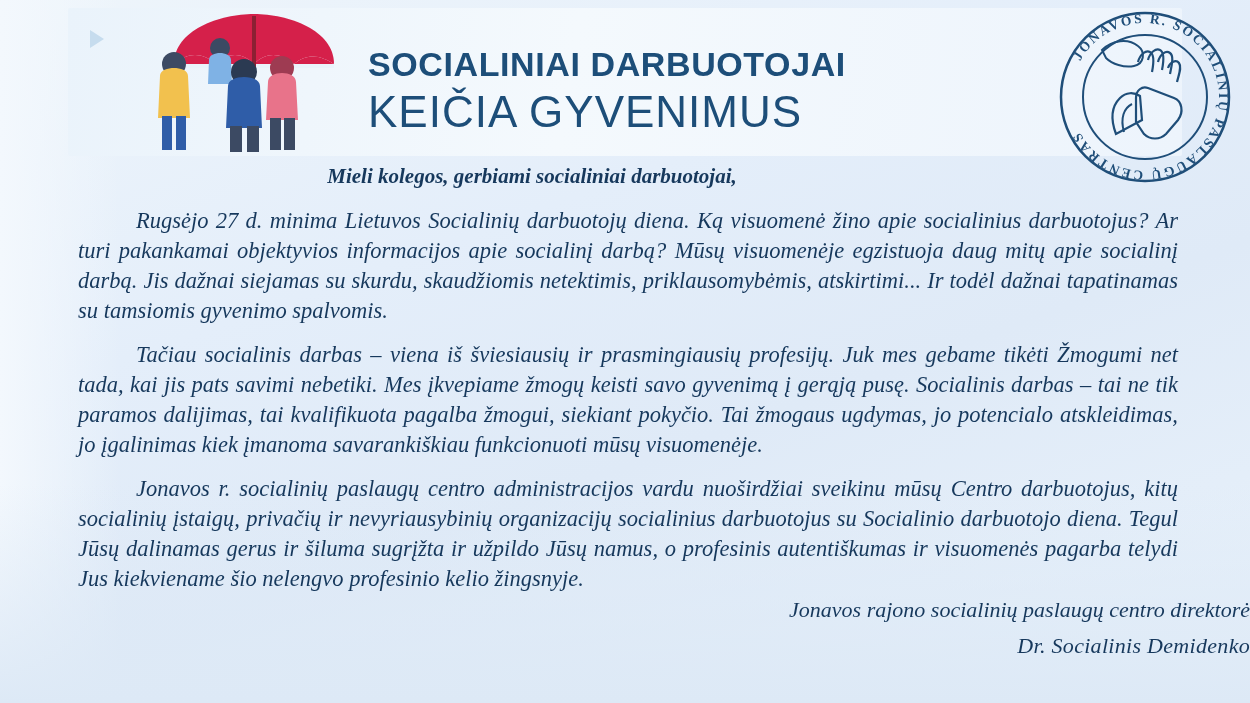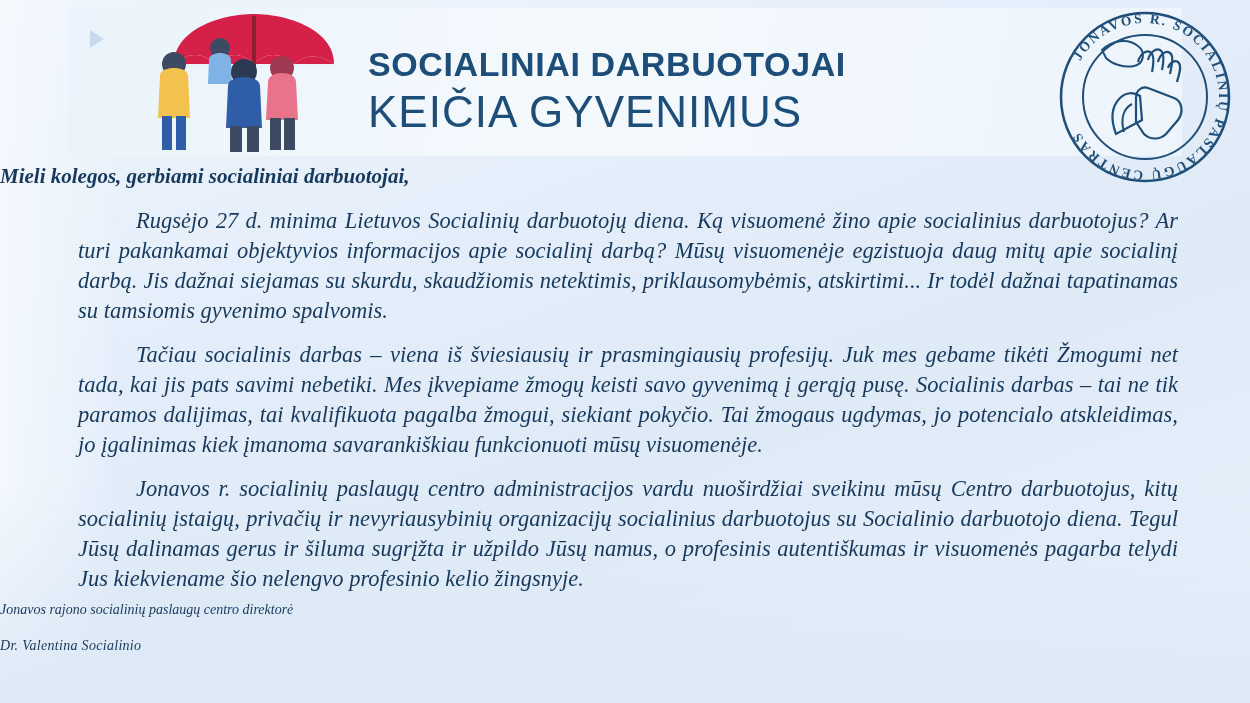--- a/index.html
+++ b/index.html
@@ -87,20 +87,21 @@
     width: 190px;
     height: 190px;
   }
 
   
   .salutation {
     position: absolute;
     left: 0;
     top: 164px;
     width: 1064px;
+    text-align: center;
     font-family: "Liberation Serif", serif;
     font-weight: bold;
     font-style: italic;
     font-size: 21px;
     color: #16385c;
   }
   .body {
     position: absolute;
     left: 78px;
     top: 198px;
@@ -114,25 +115,25 @@
   }
   .body p {
     margin: 8px 0 14px 0;
     text-indent: 58px;
   }
   .signature {
     position: absolute;
     left: 0;
     top: 592px;
     width: 1250px;
-    text-align: left;
+    text-align: right;
     color: #16385c;
     font-family: "Liberation Serif", serif;
     font-style: italic;
-    font-size: 14px;
+    font-size: 22px;
     line-height: 36px;
   }
   .signature .name {
     letter-spacing: 0.3px;
   }
 </style>
 </head>
 <body>
 
 <div class="page">
@@ -205,16 +206,16 @@
   <div class="salutation">Mieli kolegos, gerbiami socialiniai darbuotojai,</div>
 
   <div class="body">
     <p>Rugsėjo 27 d. minima Lietuvos Socialinių darbuotojų diena. Ką visuomenė žino apie socialinius darbuotojus? Ar turi pakankamai objektyvios informacijos apie socialinį darbą? Mūsų visuomenėje egzistuoja daug mitų apie socialinį darbą. Jis dažnai siejamas su skurdu, skaudžiomis netektimis, priklausomybėmis, atskirtimi... Ir todėl dažnai tapatinamas su tamsiomis gyvenimo spalvomis.</p>
     <p>Tačiau socialinis darbas – viena iš šviesiausių ir prasmingiausių profesijų. Juk mes gebame tikėti Žmogumi net tada, kai jis pats savimi nebetiki. Mes įkvepiame žmogų keisti savo gyvenimą į gerąją pusę. Socialinis darbas – tai ne tik paramos dalijimas, tai kvalifikuota pagalba žmogui, siekiant pokyčio. Tai žmogaus ugdymas, jo potencialo atskleidimas, jo įgalinimas kiek įmanoma savarankiškiau funkcionuoti mūsų visuomenėje.</p>
     <p>Jonavos r. socialinių paslaugų  centro administracijos vardu nuoširdžiai sveikinu mūsų Centro darbuotojus, kitų socialinių įstaigų, privačių ir nevyriausybinių organizacijų socialinius darbuotojus su Socialinio darbuotojo diena. Tegul Jūsų dalinamas gerus ir šiluma sugrįžta ir užpildo Jūsų namus, o profesinis autentiškumas ir visuomenės pagarba telydi Jus  kiekviename šio nelengvo profesinio kelio žingsnyje.</p>
   </div>
 
   <div class="signature">
     <div>Jonavos rajono socialinių paslaugų centro direktorė</div>
-    <div class="name">Dr. Valentina Socialinio</div>
+    <div class="name">Dr. Socialinis Demidenko</div>
   </div>
 
 </div>
 
 </body></html>

